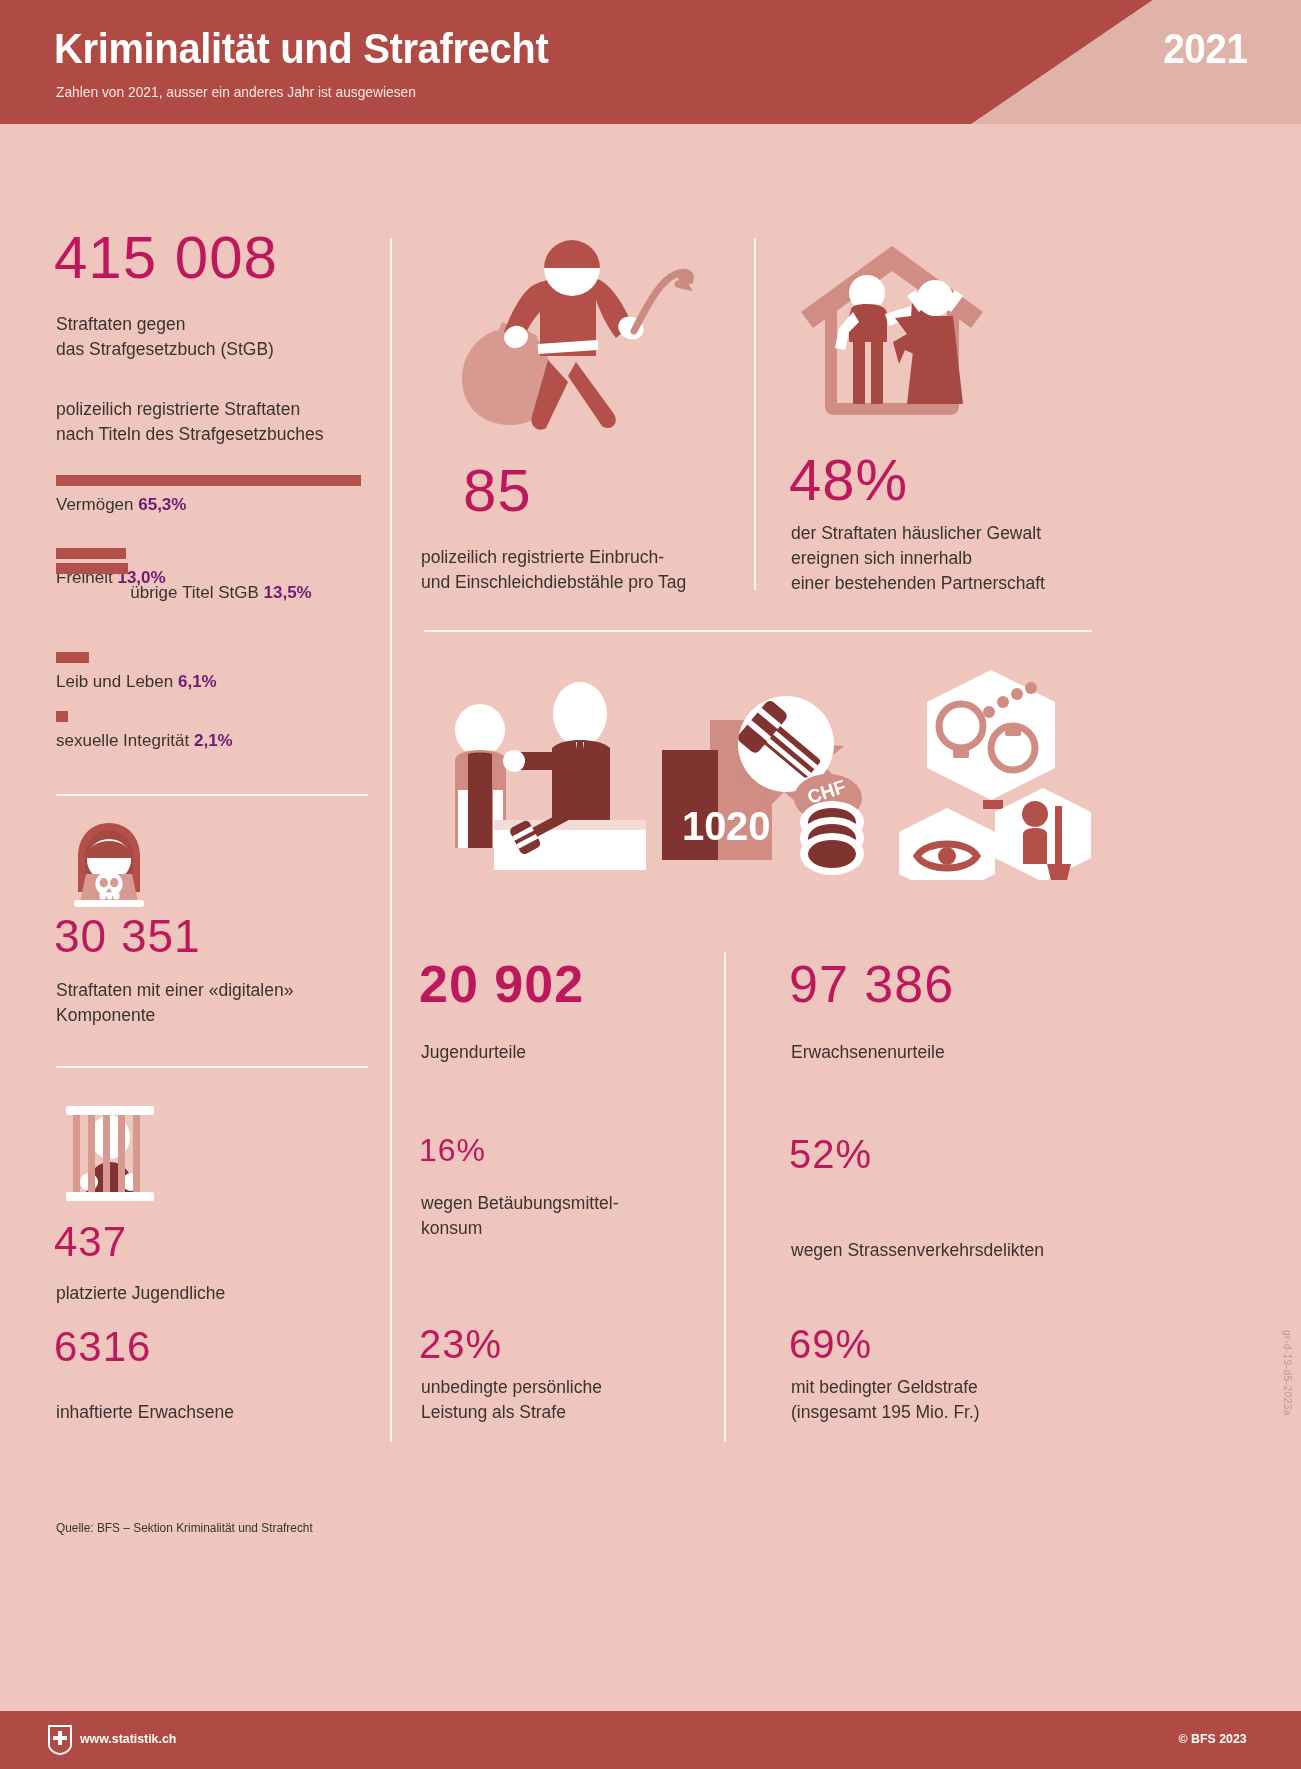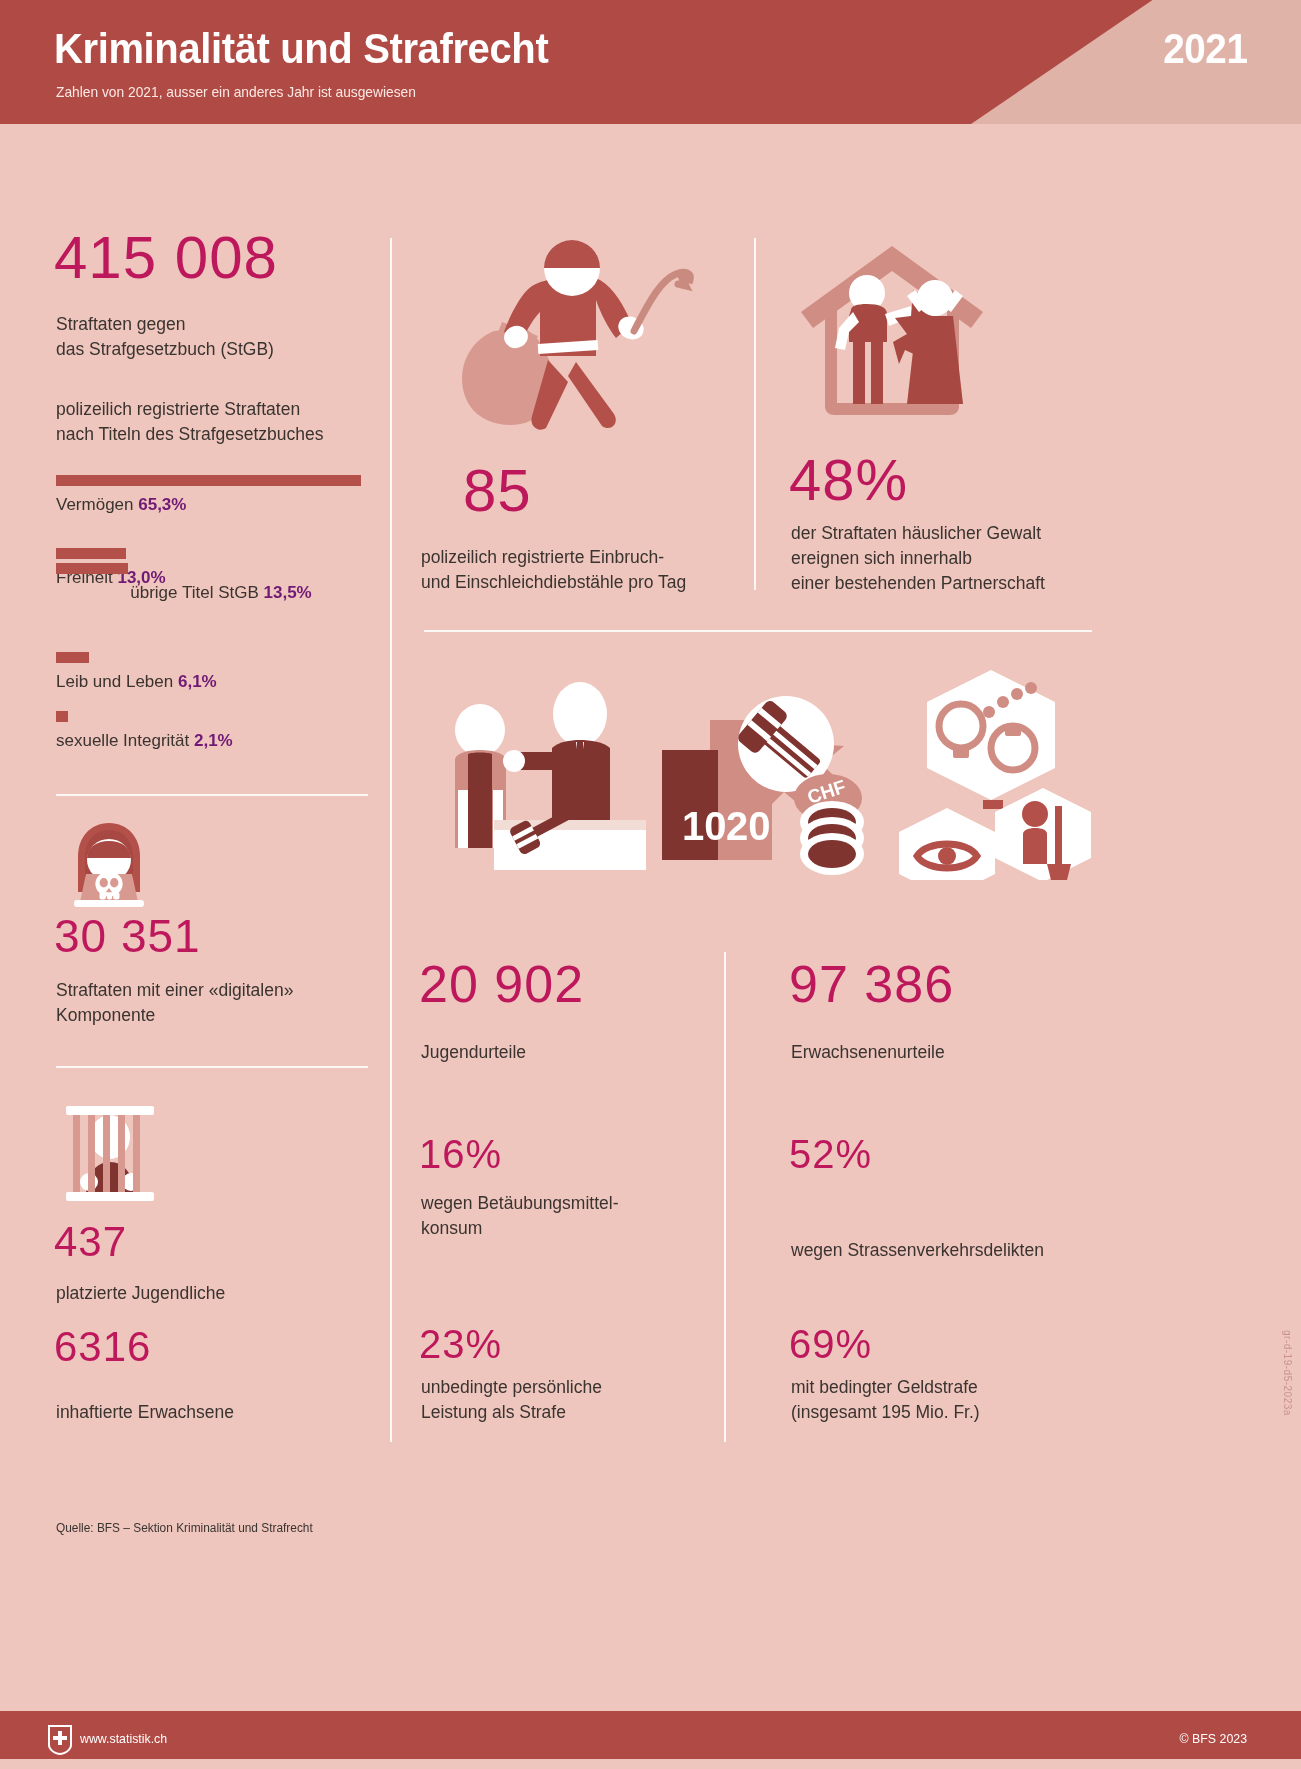--- a/index.html
+++ b/index.html
@@ -74,23 +74,23 @@
   #stat-437{position:absolute;left:54px;top:1222px;font-size:42px;}
   #cap-437{position:absolute;left:56px;top:1281px;font-size:17.5px;}
   #stat-6316{position:absolute;left:54px;top:1327px;font-size:42px;text-align:right;}
   #cap-6316{position:absolute;left:56px;top:1400px;font-size:17.5px;}
 
   
   #burglar-icon{position:absolute;left:424px;top:236px;}
   #stat-85{position:absolute;left:419px;top:462px;font-size:60px;margin-left:44px;}
   #cap-85{position:absolute;left:421px;top:545px;font-size:17.5px;width:320px;}
 
-  #stat-20902{position:absolute;left:419px;top:960px;font-size:52px;}
+  #stat-20902{position:absolute;left:419px;top:960px;font-size:52px;font-weight:bold;}
   #cap-20902{position:absolute;left:421px;top:1040px;font-size:17.5px;}
-  #stat-16{position:absolute;left:419px;top:1135px;font-size:40px;}
+  #stat-16{position:absolute;left:419px;top:1135px;font-size:32px;}
   #cap-16{position:absolute;left:421px;top:1191px;font-size:17.5px;width:300px;}
   #stat-23{position:absolute;left:419px;top:1325px;font-size:40px;}
   #cap-23{position:absolute;left:421px;top:1375px;font-size:17.5px;width:300px;}
 
   
   #house-icon{position:absolute;left:795px;top:238px;}
   #stat-48{position:absolute;left:789px;top:452px;font-size:58px;}
   #cap-48{position:absolute;left:791px;top:521px;font-size:17.5px;width:310px;}
 
   #stat-97386{position:absolute;left:789px;top:960px;font-size:52px;}
@@ -104,22 +104,23 @@
   #court-icon{position:absolute;left:428px;top:672px;}
   #money-icon{position:absolute;left:660px;top:672px;}
   #hexes-icon{position:absolute;left:895px;top:668px;}
 
   
   .sourceline{
     position:absolute;left:56px;top:1521px;font-size:12.5px;color:#3a3330;
     transform:scaleX(0.95);transform-origin:left center;white-space:nowrap;
   }
   .footer{
-    position:absolute;left:0;top:1711px;width:1301px;height:48px;
+    position:absolute;left:0;top:1711px;width:1301px;height:58px;
     background:#b04a44;
+    font-weight:bold;
   }
   .footer-url{
     position:absolute;left:80px;top:20px;font-size:13px;color:#ffffff;
     transform:scaleX(0.95);transform-origin:left center;white-space:nowrap;
   }
   .footer-copy{
     position:absolute;right:54px;top:20px;font-size:13px;color:#ffffff;
     transform:scaleX(0.95);transform-origin:right center;white-space:nowrap;
   }
   .swiss-flag{

